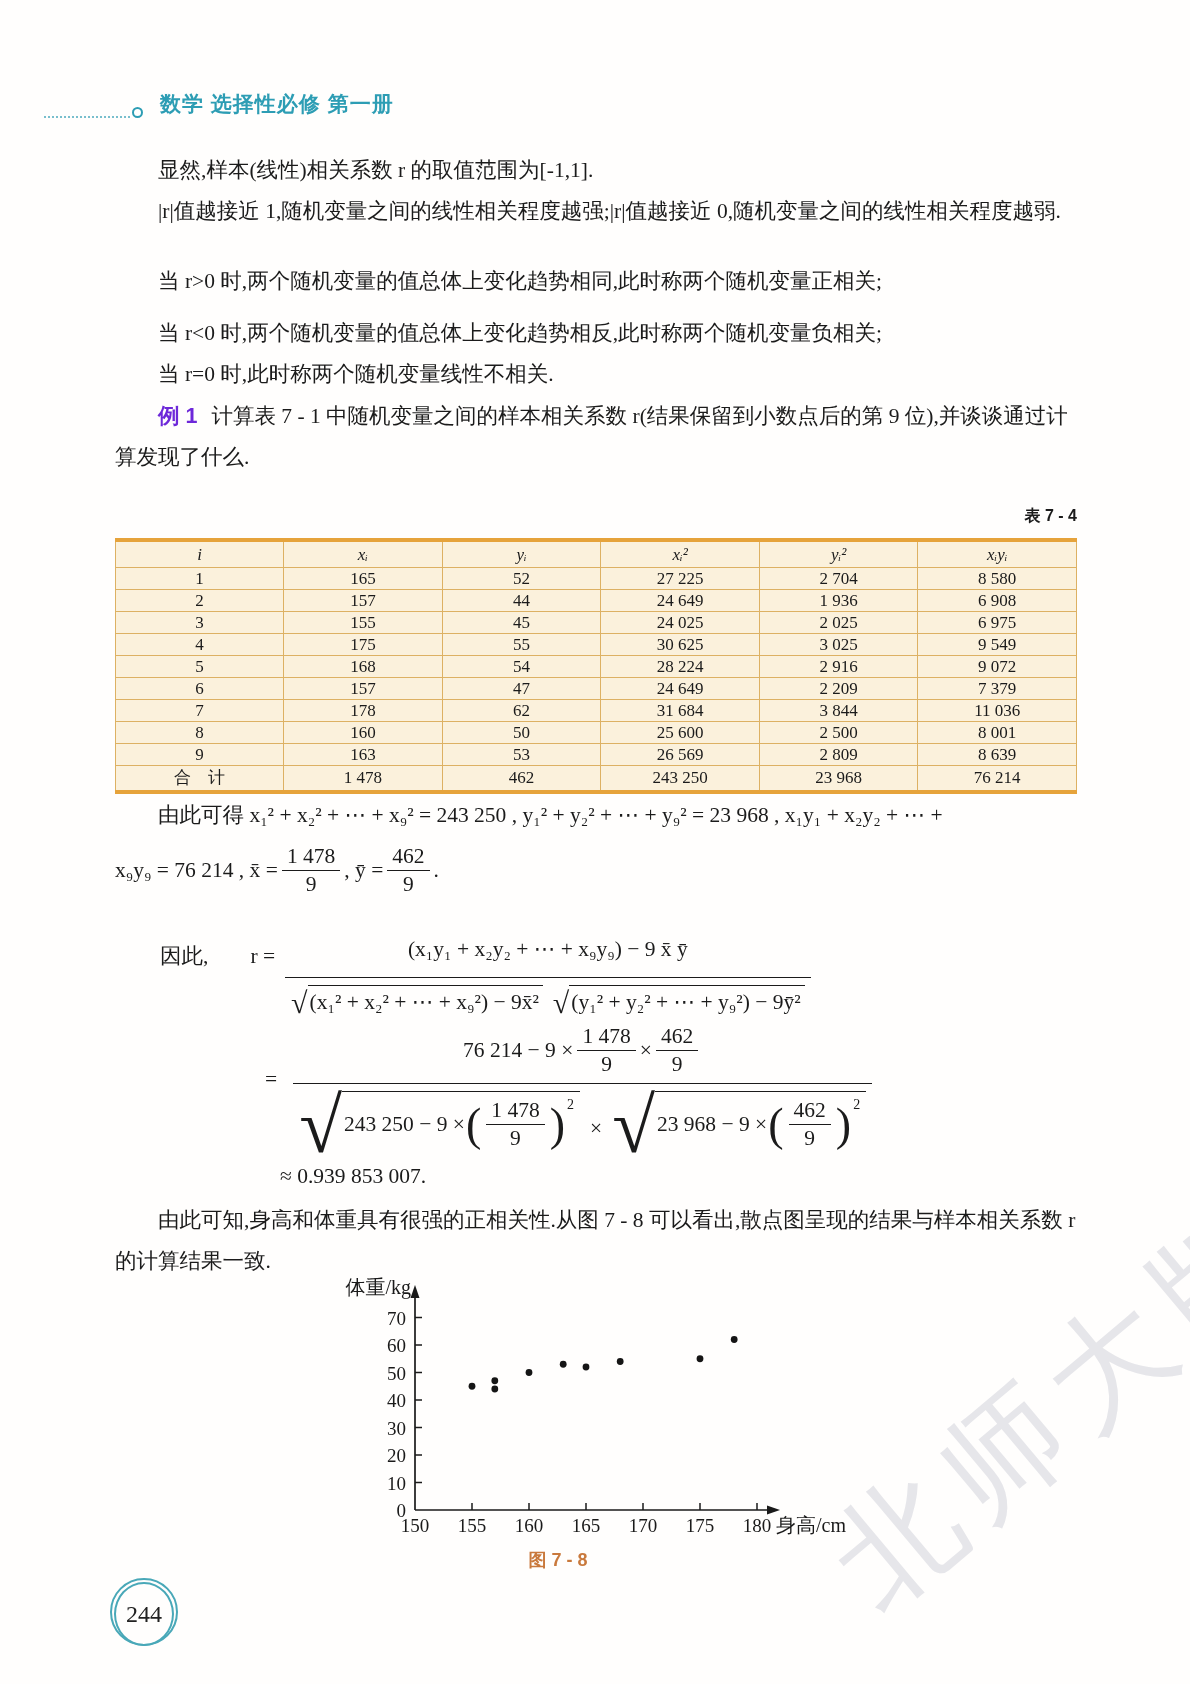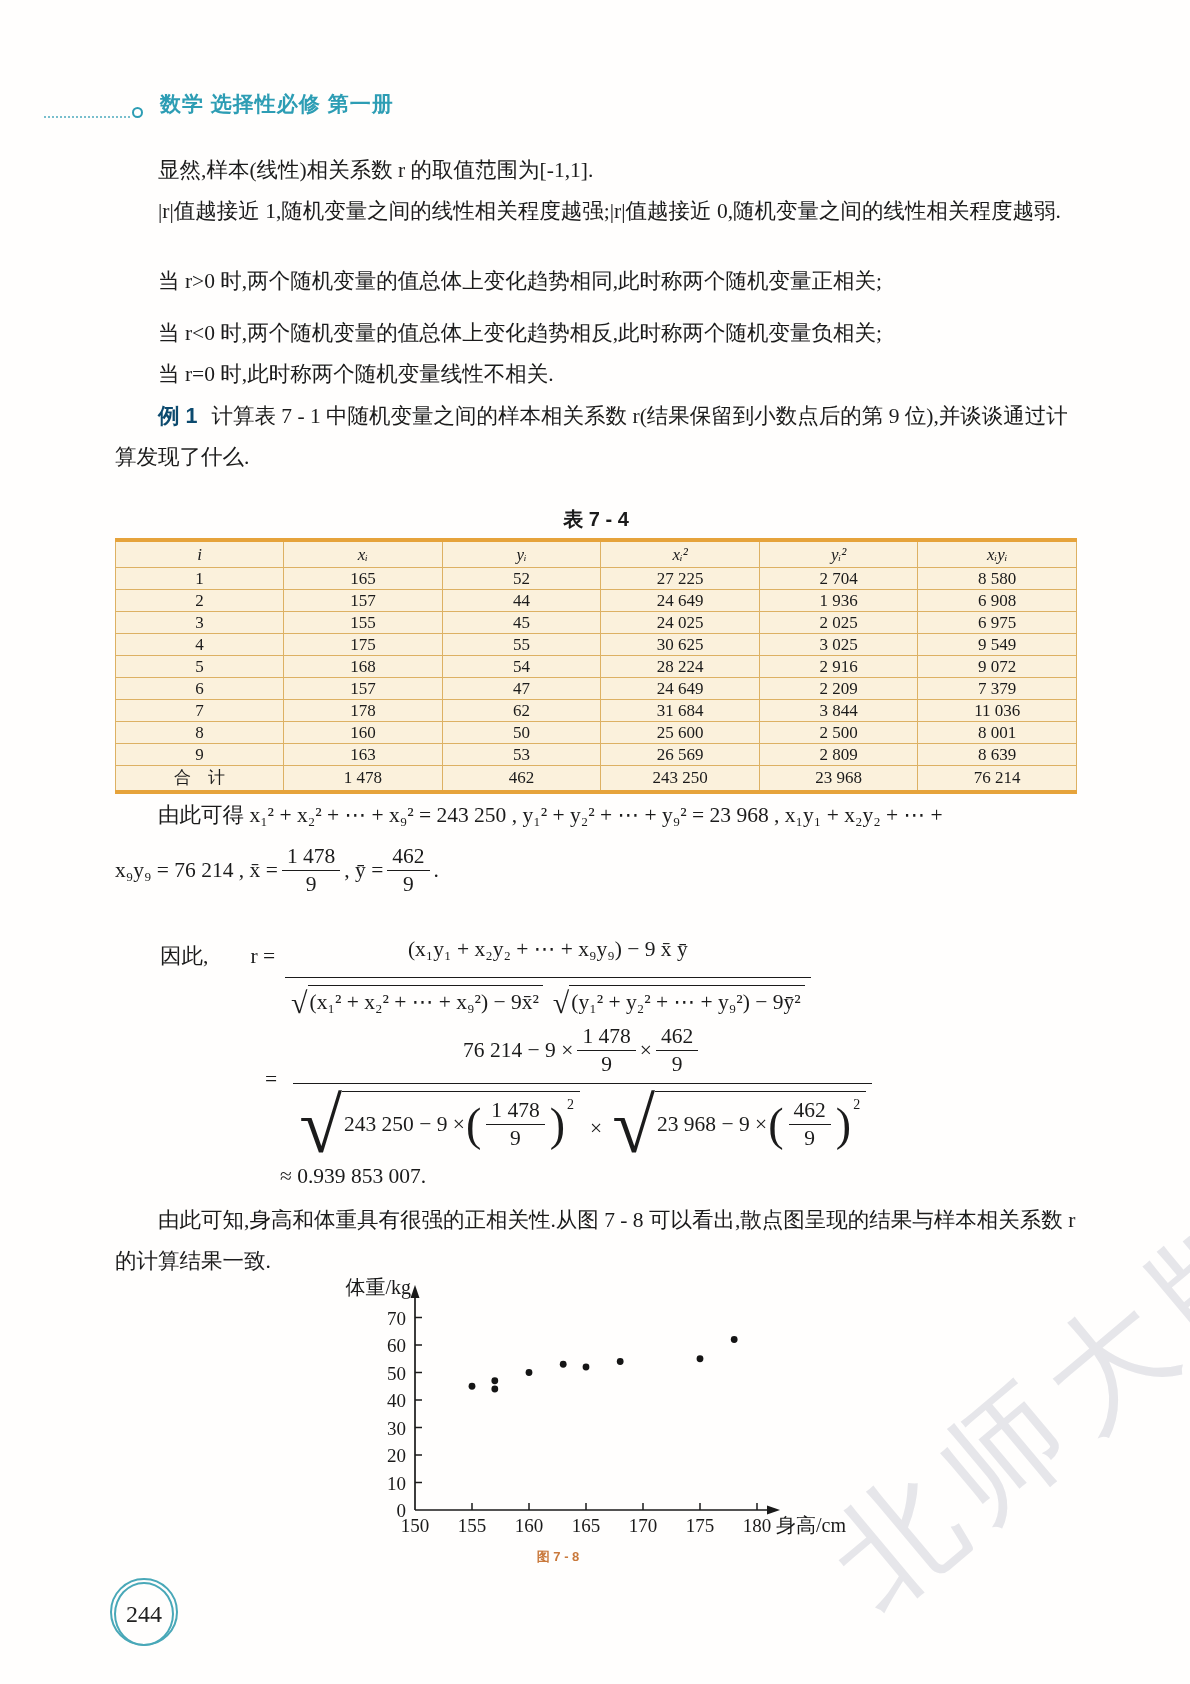--- a/index.html
+++ b/index.html
@@ -7,25 +7,25 @@
         font-family:"Liberation Serif","DejaVu Serif",serif;color:#1b1b1b;}
   
   .book-header{position:absolute;top:92px;left:0;display:flex;align-items:flex-end;height:26px;margin-left:44px;}
   .header-rule{width:86px;height:0;border-top:2px dotted #79bfcd;}
   .header-dot{width:7px;height:7px;border:2px solid #2d9db4;border-radius:50%;margin-left:2px;background:#fff;}
   .book-title{margin-left:17px;color:#2d9db4;font-weight:bold;font-size:21px;
               font-family:"Liberation Sans","DejaVu Sans",sans-serif;letter-spacing:1px;}
   
   .para{position:absolute;left:115px;width:962px;font-size:21.5px;line-height:41px;margin:0;}
   .indent{text-indent:2em;}
-  .teal{color:#0c4a6e;font-weight:bold;font-family:"Liberation Sans","DejaVu Sans",sans-serif;}
+  .teal{color:#6d28d9;font-weight:bold;font-family:"Liberation Sans","DejaVu Sans",sans-serif;}
   .lbl-gap{margin-right:14px;}
   
-  .tbl-caption{position:absolute;left:115px;width:962px;top:506px;text-align:center;
-               font-weight:bold;font-size:20px;font-family:"Liberation Sans","DejaVu Sans",sans-serif;}
+  .tbl-caption{position:absolute;left:115px;width:962px;top:506px;text-align:right;
+               font-weight:bold;font-size:16px;font-family:"Liberation Sans","DejaVu Sans",sans-serif;}
   table.data-table{position:absolute;left:115px;top:538px;width:962px;border-collapse:collapse;
         background:#fbf1dc;border-top:4px solid #e6a33b;border-bottom:4px solid #e6a33b;
         font-size:17px;}
   .data-table th,.data-table td{border:1px solid #ddb163;text-align:center;padding:0 2px;height:21px;line-height:21px;}
   .data-table th{font-style:italic;font-weight:normal;height:25px;line-height:25px;}
   .data-table tr.total td{height:24px;line-height:24px;}
   
   .math{position:absolute;left:115px;width:962px;font-size:21.5px;line-height:41px;}
   .mrow{display:flex;align-items:center;}
   .frac{display:inline-flex;flex-direction:column;vertical-align:middle;text-align:center;margin:0 4px;line-height:1.15;}
@@ -43,21 +43,21 @@
   .sqrt-tall .rad{border-top:1.8px solid #1b1b1b;padding:6px 6px 0 2px;display:inline-flex;align-items:center;}
   .bigparen{font-size:46px;font-weight:200;line-height:1;margin:0 1px;}
   .sup2{font-size:14px;display:inline-block;transform:translateY(-20px);margin-left:1px;}
   
   .chart-box{position:absolute;left:318px;top:1268px;width:540px;}
   .chart-box svg{display:block;}
   svg .axis{stroke:#1a1a1a;stroke-width:1.7;}
   svg .tickline{stroke:#1a1a1a;stroke-width:1.5;}
   svg text.tick{font-size:19px;font-family:"Liberation Serif","DejaVu Serif",serif;fill:#1a1a1a;}
   svg text.axis-label{font-size:20px;font-family:"Liberation Serif","DejaVu Serif",serif;fill:#1a1a1a;}
-  .fig-caption{margin-top:8px;text-align:center;color:#c9793c;font-size:13px;
+  .fig-caption{margin-top:8px;text-align:center;color:#c9793c;font-size:18px;
                font-family:"Liberation Sans","DejaVu Sans",sans-serif;font-weight:bold;width:480px;}
   
   .page-badge{position:absolute;left:110px;top:1578px;width:60px;height:60px;border:2px solid #49a8b8;
               border-radius:50%;display:flex;justify-content:center;padding:2px;}
   .page-badge-inner{width:100%;height:100%;border:2.5px solid #49a8b8;border-radius:50%;
               display:flex;align-items:center;justify-content:center;font-size:24px;color:#222;}
   .watermark{position:absolute;left:852px;top:1500px;transform:rotate(-40deg);transform-origin:0 50%;
              font-size:122px;letter-spacing:16px;color:#e6e6ea;white-space:nowrap;
              font-family:"Liberation Serif","DejaVu Serif",serif;pointer-events:none;}
 </style>

